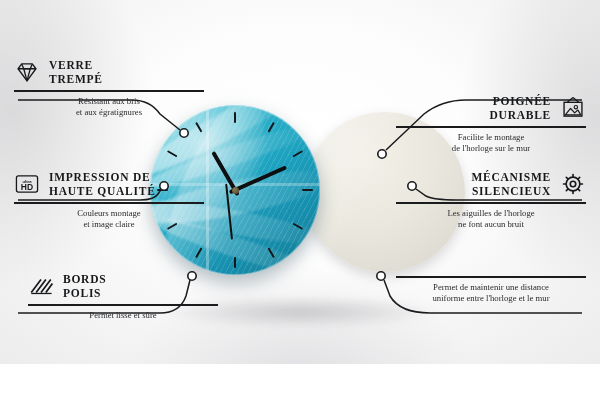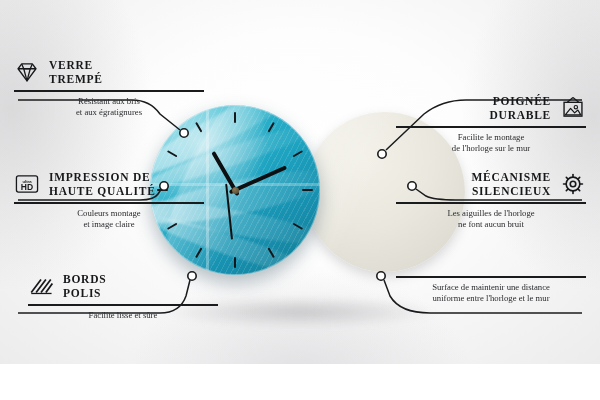--- a/index.html
+++ b/index.html
@@ -226,21 +226,21 @@
             <path d="M10,24 L22,8"></path>
           <path d="M16,24 L28,8"></path>
             <path d="M22,24 L30,13"></path>
         </g>
         <path d="M4,25.2 L29,25.2" stroke="#17181a" stroke-width="1.6"></path>
       </svg>
       <div class="feat-title">BORDS
 POLIS</div>
     </div>
     <div class="rule"></div>
-    <div class="feat-sub">Facilite lisse et sûre</div>
+    <div class="feat-sub">Permet lisse et sûre</div>
   </div>
 
   <div class="feat right" id="f-poig">
     <div class="feat-head">
       <svg class="ic" viewBox="0 0 32 32">
         <path d="M16,3 L9,9" fill="none" stroke="#17181a" stroke-width="1.5"></path>
         <path d="M16,3 L23,9" fill="none" stroke="#17181a" stroke-width="1.5"></path>
         <rect x="5" y="9" width="22" height="17" fill="none" stroke="#17181a" stroke-width="1.7"></rect>
         <circle cx="19.5" cy="15" r="2.1" fill="none" stroke="#17181a" stroke-width="1.4"></circle>
         <path d="M6.5,24.5 L13,16.5 L18,22 L22,18.5 L25.5,24.5 Z" fill="none" stroke="#17181a" stroke-width="1.5" stroke-linejoin="round"></path>
@@ -272,16 +272,16 @@
       <div class="feat-title">MÉCANISME
 SILENCIEUX</div>
     </div>
     <div class="rule"></div>
     <div class="feat-sub">Les aiguilles de l'horloge
 ne font aucun bruit</div>
   </div>
 
   <div class="feat right" id="f-entr">
     <div class="rule"></div>
-    <div class="feat-sub">Surface de maintenir une distance
+    <div class="feat-sub">Permet de maintenir une distance
 uniforme entre l'horloge et le mur</div>
   </div>
 </div>
 
 </body></html>

